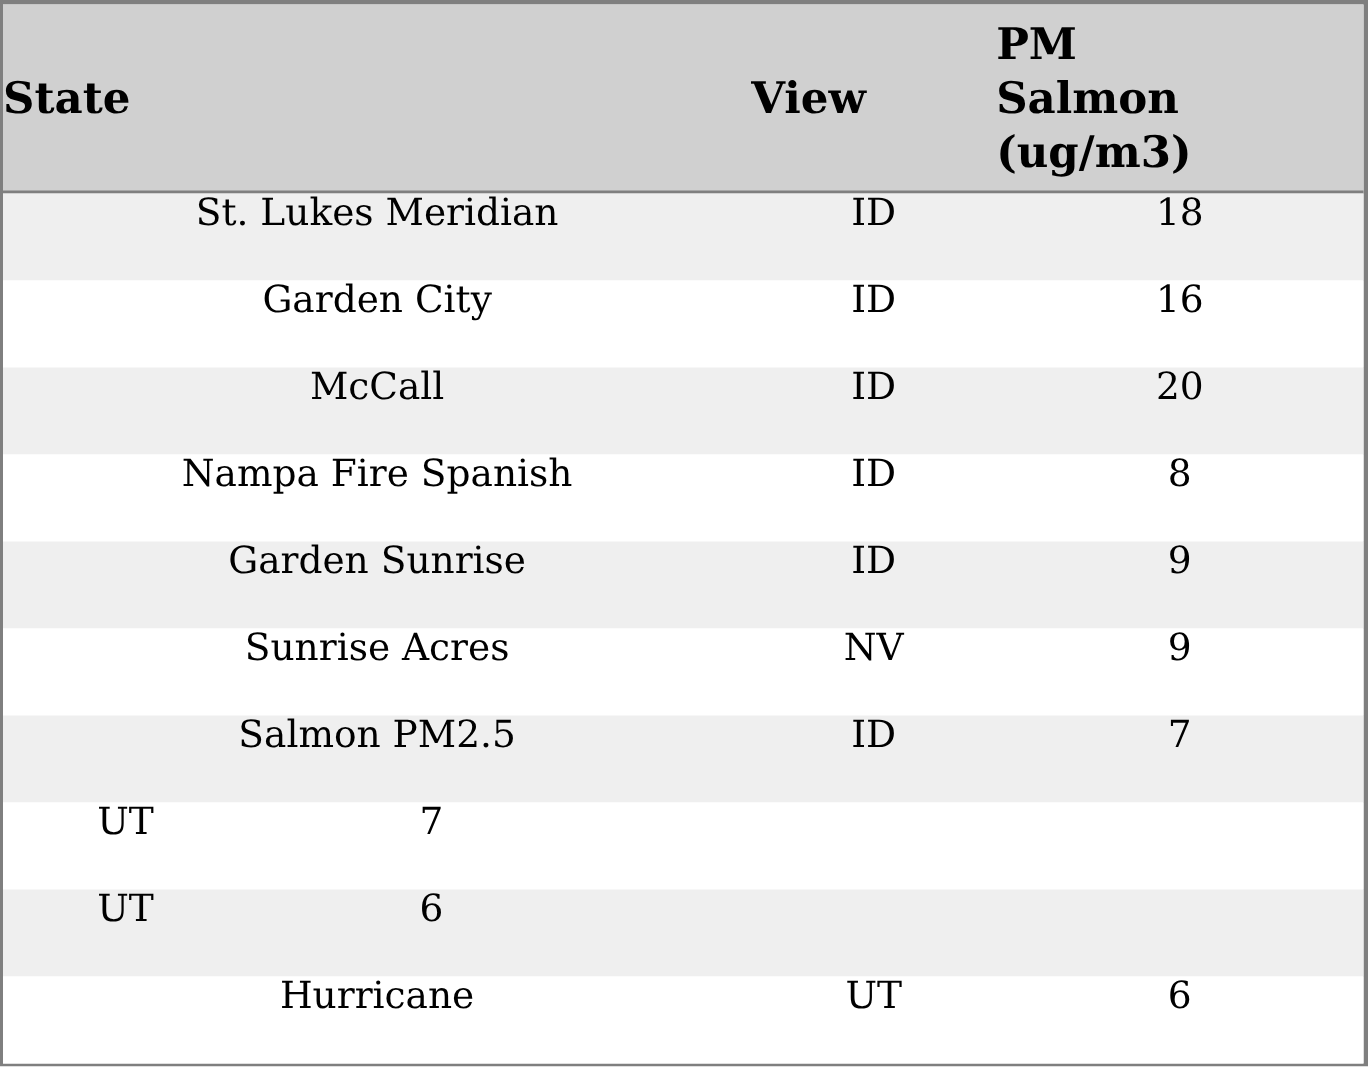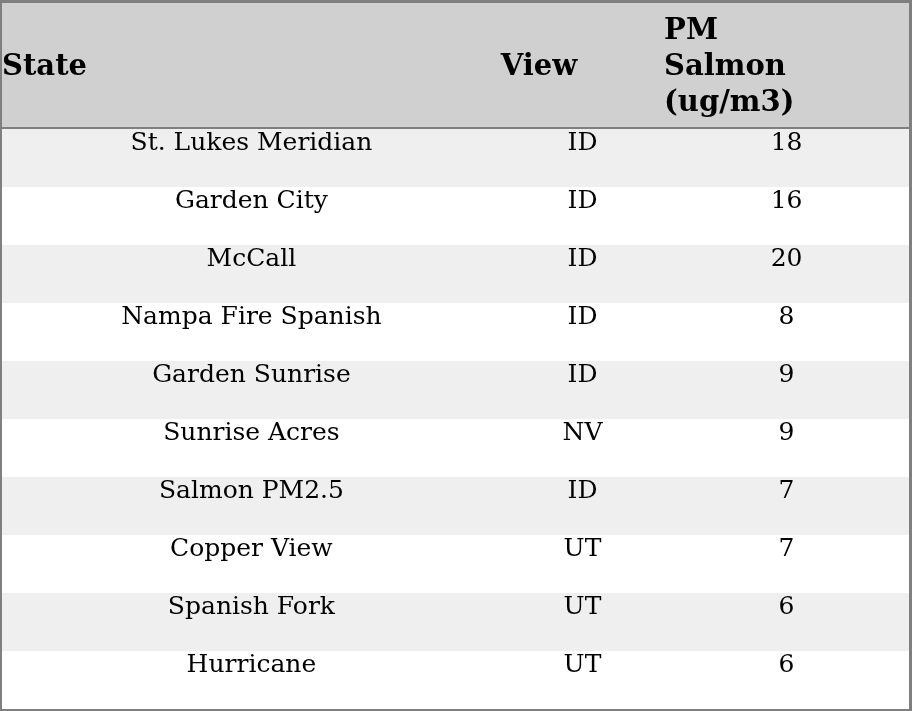--- a/index.html
+++ b/index.html
@@ -119,27 +119,25 @@
       <div class="td col-pm">9</div>
     </div>
 
     <div class="tr">
       <div class="td col-site">Salmon PM2.5</div>
       <div class="td col-state">ID</div>
       <div class="td col-pm">7</div>
     </div>
 
     <div class="tr">
-      <div class="td col-site">Copper View</div>
       <div class="td col-state">UT</div>
       <div class="td col-pm">7</div>
     </div>
 
     <div class="tr">
-      <div class="td col-site">Spanish Fork</div>
       <div class="td col-state">UT</div>
       <div class="td col-pm">6</div>
     </div>
 
     <div class="tr">
       <div class="td col-site">Hurricane</div>
       <div class="td col-state">UT</div>
       <div class="td col-pm">6</div>
     </div>
 

